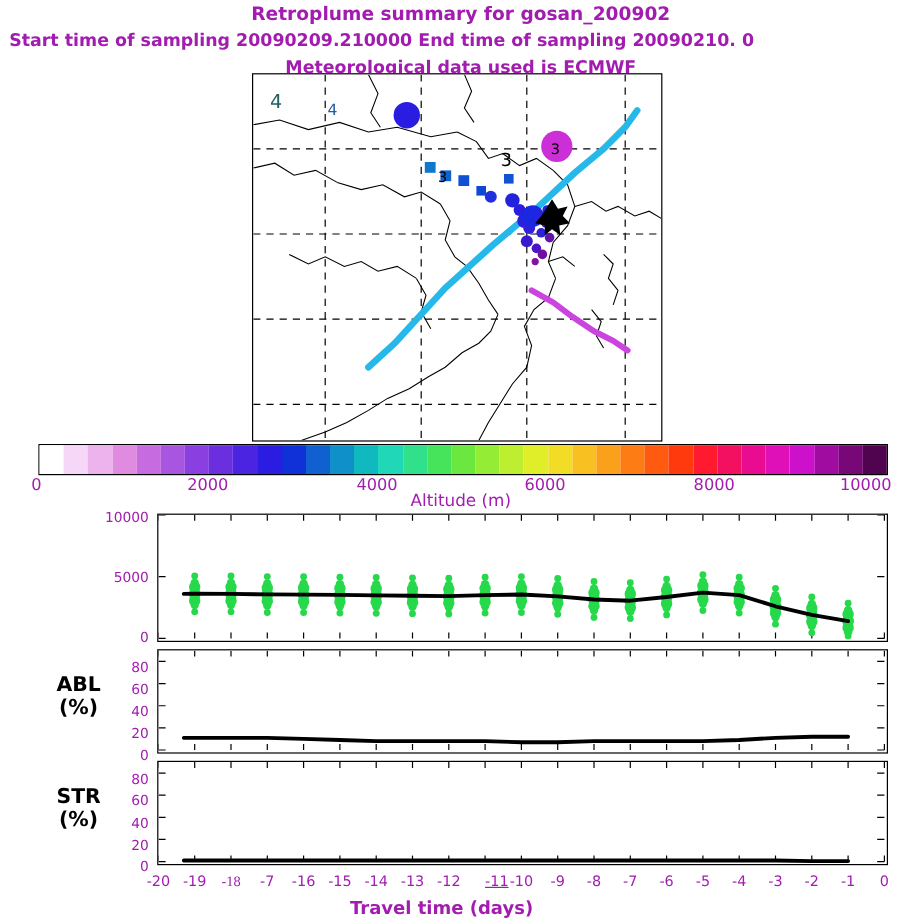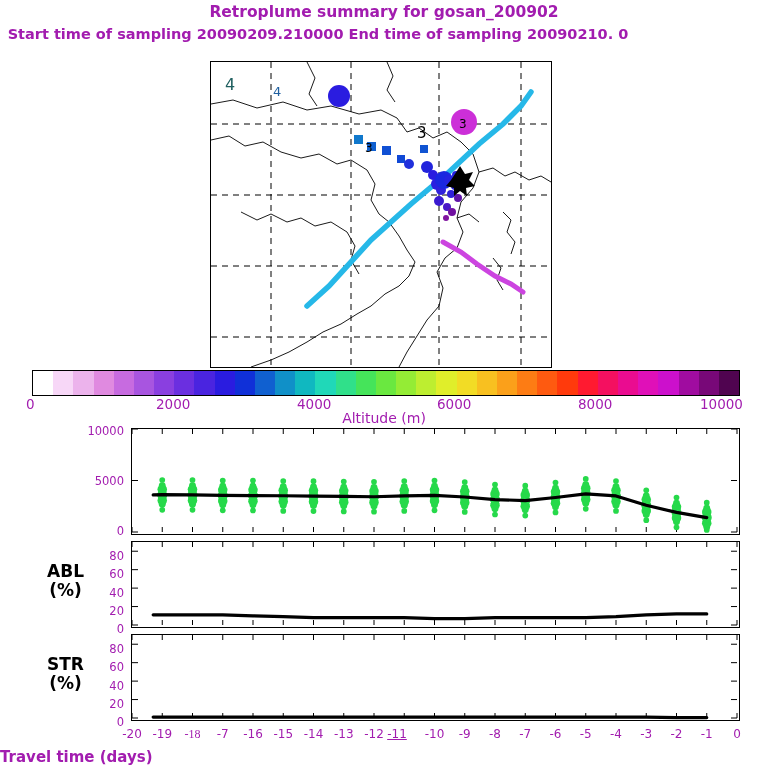--- a/index.html
+++ b/index.html
@@ -30,29 +30,30 @@
   #panel-str{top:634px;height:85px;}
   .panel svg{position:absolute;left:0;top:0;}
 
   .ylab{position:absolute;text-align:center;font-size:17px;font-weight:bold;line-height:19px;}
   #ylab-alt{left:8px;top:456px;width:115px;}
   #ylab-abl{left:8px;top:562px;width:115px;}
   #ylab-str{left:8px;top:655px;width:115px;}
 
   .ytick{position:absolute;font-size:11.5px;text-align:right;width:46px;}
   .xtick{position:absolute;font-size:12px;text-align:center;width:40px;}
-  #xlabel{position:absolute;top:748px;left:0;width:736px;text-align:left;font-size:15px;font-weight:bold;}
+  #xlabel{position:absolute;top:748px;left:0;width:736px;text-align:center;font-size:15px;font-weight:bold;}
 </style>
 </head>
 <body>
 
 <div id="root">
 
   <div class="txt" id="title">Retroplume summary for gosan_200902</div>
   <div class="txt" id="subtitle">Start time of sampling 20090209.210000    End time of sampling 20090210.    0</div>
+  <div class="txt" id="subtitle2">Meteorological data used is ECMWF</div>
 
   <div id="map">
     <svg width="340" height="305" viewBox="0 0 340 305">
 
       <g stroke="#000000" stroke-width="1" stroke-dasharray="6,5" fill="none">
         <line x1="0" y1="62" x2="340" y2="62"></line>
         <line x1="0" y1="133" x2="340" y2="133"></line>
         <line x1="0" y1="204" x2="340" y2="204"></line>
         <line x1="0" y1="275" x2="340" y2="275"></line>
         <line x1="60" y1="0" x2="60" y2="305"></line>
@@ -532,21 +533,21 @@
   <div id="xticks">
       <div class="txt xtick" style="left: 112px; top: 727px;">-20</div>
       <div class="txt xtick" style="left: 142.25px; top: 727px;">-19</div>
       <div class="txt xtick" style="left: 172.5px; top: 727px; font-family: Liberation Serif, serif;">-18</div>
       <div class="txt xtick" style="left: 202.75px; top: 727px;">-7</div>
       <div class="txt xtick" style="left: 233px; top: 727px;">-16</div>
       <div class="txt xtick" style="left: 263.25px; top: 727px;">-15</div>
       <div class="txt xtick" style="left: 293.5px; top: 727px;">-14</div>
       <div class="txt xtick" style="left: 323.75px; top: 727px;">-13</div>
       <div class="txt xtick" style="left: 354px; top: 727px;">-12</div>
-      <div class="txt xtick" style="left: 377px; top: 727px; text-decoration: underline;">-11</div>
+      <div class="txt xtick" style="left: 394px; top: 727px; text-decoration: underline;">-11</div>
       <div class="txt xtick" style="left: 414.5px; top: 727px;">-10</div>
       <div class="txt xtick" style="left: 444.75px; top: 727px;">-9</div>
       <div class="txt xtick" style="left: 475px; top: 727px;">-8</div>
       <div class="txt xtick" style="left: 505.25px; top: 727px;">-7</div>
       <div class="txt xtick" style="left: 535.5px; top: 727px;">-6</div>
       <div class="txt xtick" style="left: 565.75px; top: 727px;">-5</div>
       <div class="txt xtick" style="left: 596px; top: 727px;">-4</div>
       <div class="txt xtick" style="left: 626.25px; top: 727px;">-3</div>
       <div class="txt xtick" style="left: 656.5px; top: 727px;">-2</div>
       <div class="txt xtick" style="left: 686.75px; top: 727px;">-1</div>

